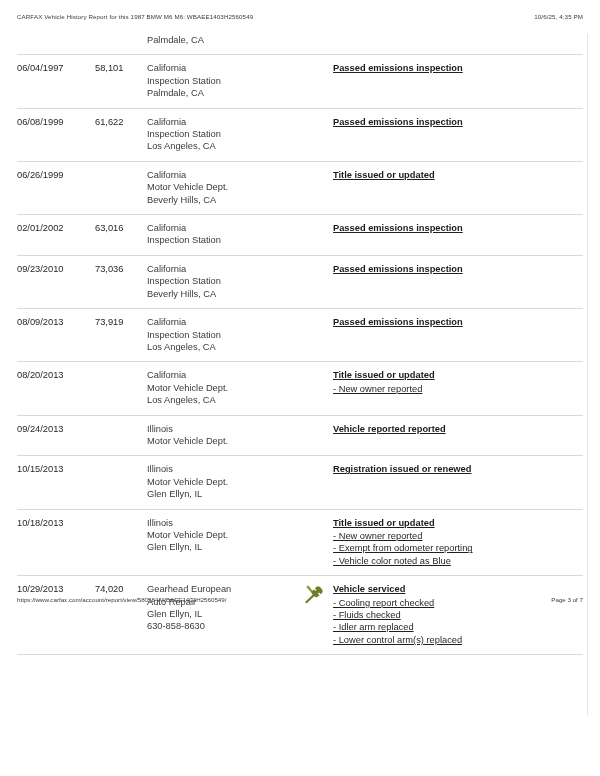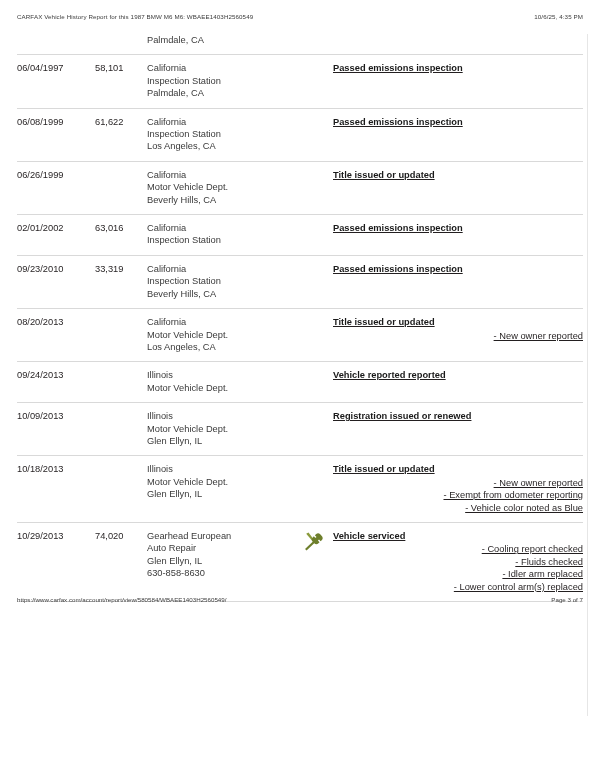--- a/index.html
+++ b/index.html
@@ -124,21 +124,20 @@
     color: #1a1a1a;
     margin-bottom: 1px;
   }
   .det-list {
     margin: 0;
     padding: 0;
     list-style: none;
   }
   .det-list li {
     white-space: nowrap;
-    text-align: right;
   }
   .src-line { white-space: nowrap; }
 
   
   .edge-line {
     position: absolute;
     right: 12px;
     top: 34px;
     width: 1px;
     height: 682px;
@@ -227,25 +226,38 @@
               <div class="src-line">California</div>
               <div class="src-line">Inspection Station</div>
             </td>
             <td class="icon"></td>
             <td class="detail">
               <div class="det-title">Passed emissions inspection</div>
             </td>
           </tr>
           <tr>
             <td class="date">09/23/2010</td>
-            <td class="odo">33,319</td>
+            <td class="odo">73,036</td>
             <td class="source">
               <div class="src-line">California</div>
               <div class="src-line">Inspection Station</div>
               <div class="src-line">Beverly Hills, CA</div>
+            </td>
+            <td class="icon"></td>
+            <td class="detail">
+              <div class="det-title">Passed emissions inspection</div>
+            </td>
+          </tr>
+          <tr>
+            <td class="date">08/09/2013</td>
+            <td class="odo">73,919</td>
+            <td class="source">
+              <div class="src-line">California</div>
+              <div class="src-line">Inspection Station</div>
+              <div class="src-line">Los Angeles, CA</div>
             </td>
             <td class="icon"></td>
             <td class="detail">
               <div class="det-title">Passed emissions inspection</div>
             </td>
           </tr>
           <tr>
             <td class="date">08/20/2013</td>
             <td class="odo"></td>
             <td class="source">
@@ -267,21 +279,21 @@
             <td class="source">
               <div class="src-line">Illinois</div>
               <div class="src-line">Motor Vehicle Dept.</div>
             </td>
             <td class="icon"></td>
             <td class="detail">
               <div class="det-title">Vehicle reported reported</div>
             </td>
           </tr>
           <tr>
-            <td class="date">10/09/2013</td>
+            <td class="date">10/15/2013</td>
             <td class="odo"></td>
             <td class="source">
               <div class="src-line">Illinois</div>
               <div class="src-line">Motor Vehicle Dept.</div>
               <div class="src-line">Glen Ellyn, IL</div>
             </td>
             <td class="icon"></td>
             <td class="detail">
               <div class="det-title">Registration issued or renewed</div>
             </td>

